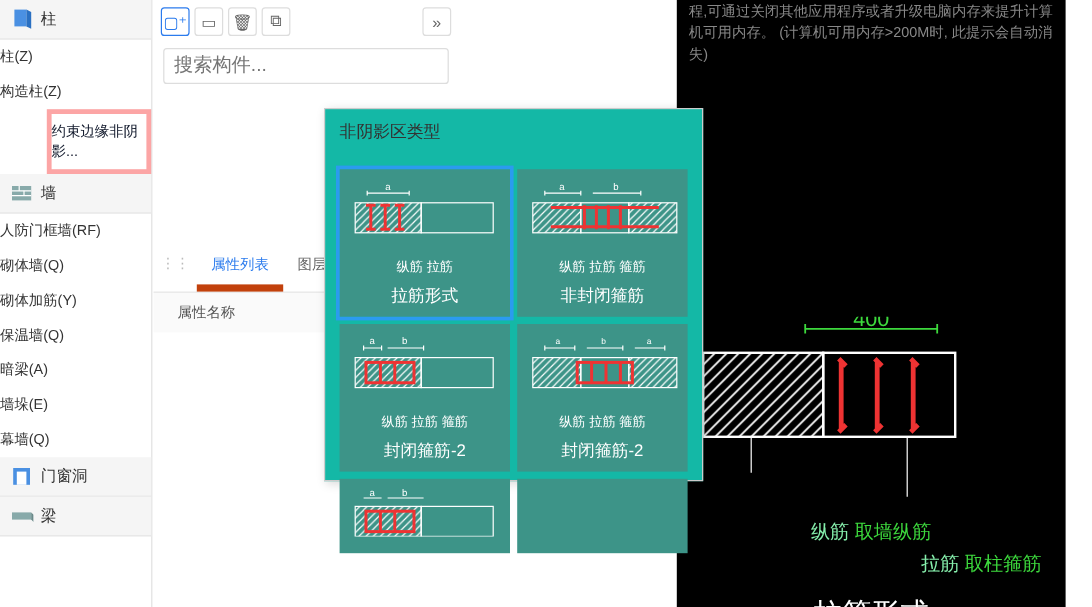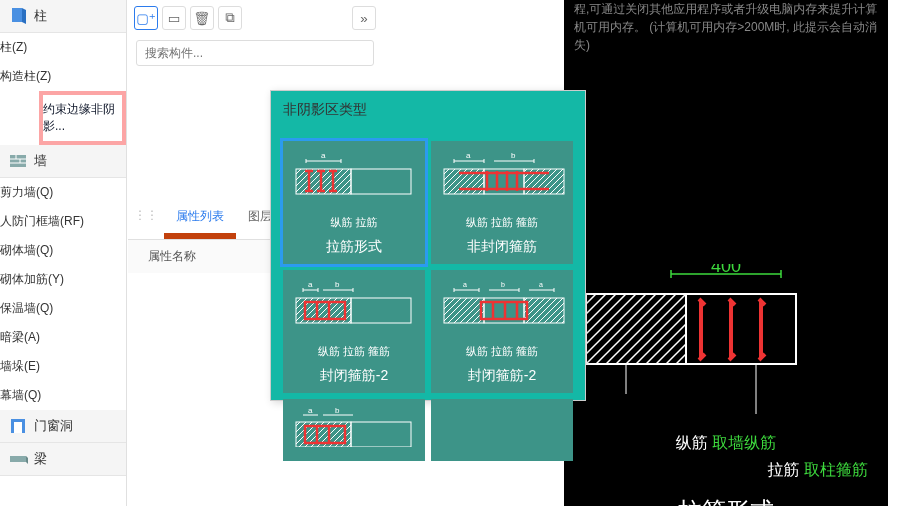--- a/index.html
+++ b/index.html
@@ -11,21 +11,21 @@
 .section-title { font-size: 13px; color: #333; }
 .tree-item { padding: 6px 0; color: #333; cursor: pointer; font-size: 12px; }
 .tree-item.selected { color: #0f172a; border: 4px solid #fca5a5; margin-left: 39px; }
 
 .mid-panel { position: absolute; left: 128px; top: 0; width: 254px; height: 506px; background: #fff; }
 .toolbar { display: flex; gap: 4px; padding: 6px; align-items: center; }
 .tool-btn { width: 24px; height: 24px; border: 1px solid #ddd; border-radius: 3px; background: #fff; cursor: pointer; display: inline-flex; align-items: center; justify-content: center; color: #666; }
 .tool-btn.primary { color: #2b7bed; border-color: #2b7bed; }
 .tool-spacer { flex: 1; }
 .search-row { padding: 4px 8px; }
-.search-input { width: 100%; padding: 5px 8px; border: 1px solid #ddd; border-radius: 3px; font-size: 12px; }
+.search-input { width: 100%; padding: 5px 8px; border: 1px solid #ddd; border-radius: 3px; font-size: 16px; }
 .tabs { display: flex; border-bottom: 1px solid #e0e0e0; margin-top: 130px; }
 .drag-handle { padding: 8px 6px; color: #bbb; cursor: move; }
 .tab { padding: 8px 12px; cursor: pointer; color: #666; }
 .tab.active { color: #2b7bed; border-bottom: 6px solid #c2410c; }
 .prop-header { padding: 8px 20px; color: #555; background: #fafafa; }
 
 .dialog { position: absolute; left: 270px; top: 90px; width: 316px; height: 311px; background: #14b8a6; border: 1px solid #ccc; box-shadow: 2px 2px 8px rgba(0,0,0,0.15); z-index: 10; }
 .dialog-title { padding: 10px 12px; font-size: 14px; color: #333; }
 .grid { display: grid; grid-template-columns: 1fr 1fr; gap: 6px; padding: 12px; }
 .card { background: #3d9488; color: #fff; height: 123px; display: flex; flex-direction: column; align-items: center; justify-content: flex-end; padding: 8px; position: relative; cursor: pointer; }
@@ -33,21 +33,21 @@
 .card .diagram { position: absolute; top: 8px; left: 8px; right: 8px; height: 60px; }
 .card .labels { font-size: 11px; margin-bottom: 6px; }
 .card .name { font-size: 14px; margin-top: 2px; }
 .card.half { height: 62px; }
 
 .preview { position: absolute; left: 564px; top: 0; width: 324px; height: 506px; background: #000; color: #fff; }
 .hint-text { color: #888; font-size: 12px; padding: 0 10px 10px 10px; line-height: 1.5; }
 .preview-diagram { margin-top: 200px; text-align: center; }
 .big-title { color: #fff; font-size: 24px; font-family: "SimSun", serif; text-align: center; margin-top: 14px; }
 .anno-row { text-align: center; margin-top: 6px; font-size: 16px; }
-.anno-row .w { color: #ffffff; }
+.anno-row .w { color: #86efac; }
 .anno-row .g { color: #3dd93d; }
 
 
 .hatch-rect { fill: url(#hatch); stroke: #fff; stroke-width: 1; }
 .red-stroke { fill: none; stroke: #e33; stroke-width: 2.5; }
 .white-stroke { fill: none; stroke: #fff; stroke-width: 1; }
 </style>
 </head>
 <body>
 
@@ -66,21 +66,20 @@
   <div class="section-header">
     <svg class="section-icon" viewBox="0 0 20 20">
         <rect x="2" y="4" width="16" height="12" fill="#8aa"></rect>
         <line x1="2" y1="8" x2="18" y2="8" stroke="#fff"></line>
         <line x1="2" y1="12" x2="18" y2="12" stroke="#fff"></line>
         <line x1="8" y1="4" x2="8" y2="8" stroke="#fff"></line>
         <line x1="12" y1="8" x2="12" y2="12" stroke="#fff"></line>
       </svg>
     <span class="section-title">墙</span>
   </div>
-  <div class="tree-item">剪力墙(Q)</div>
   <div class="tree-item">人防门框墙(RF)</div>
   <div class="tree-item">砌体墙(Q)</div>
   <div class="tree-item">砌体加筋(Y)</div>
   <div class="tree-item">保温墙(Q)</div>
   <div class="tree-item">暗梁(A)</div>
   <div class="tree-item">墙垛(E)</div>
   <div class="tree-item">幕墙(Q)</div>
 
   <div class="section-header">
     <svg class="section-icon" viewBox="0 0 20 20">

